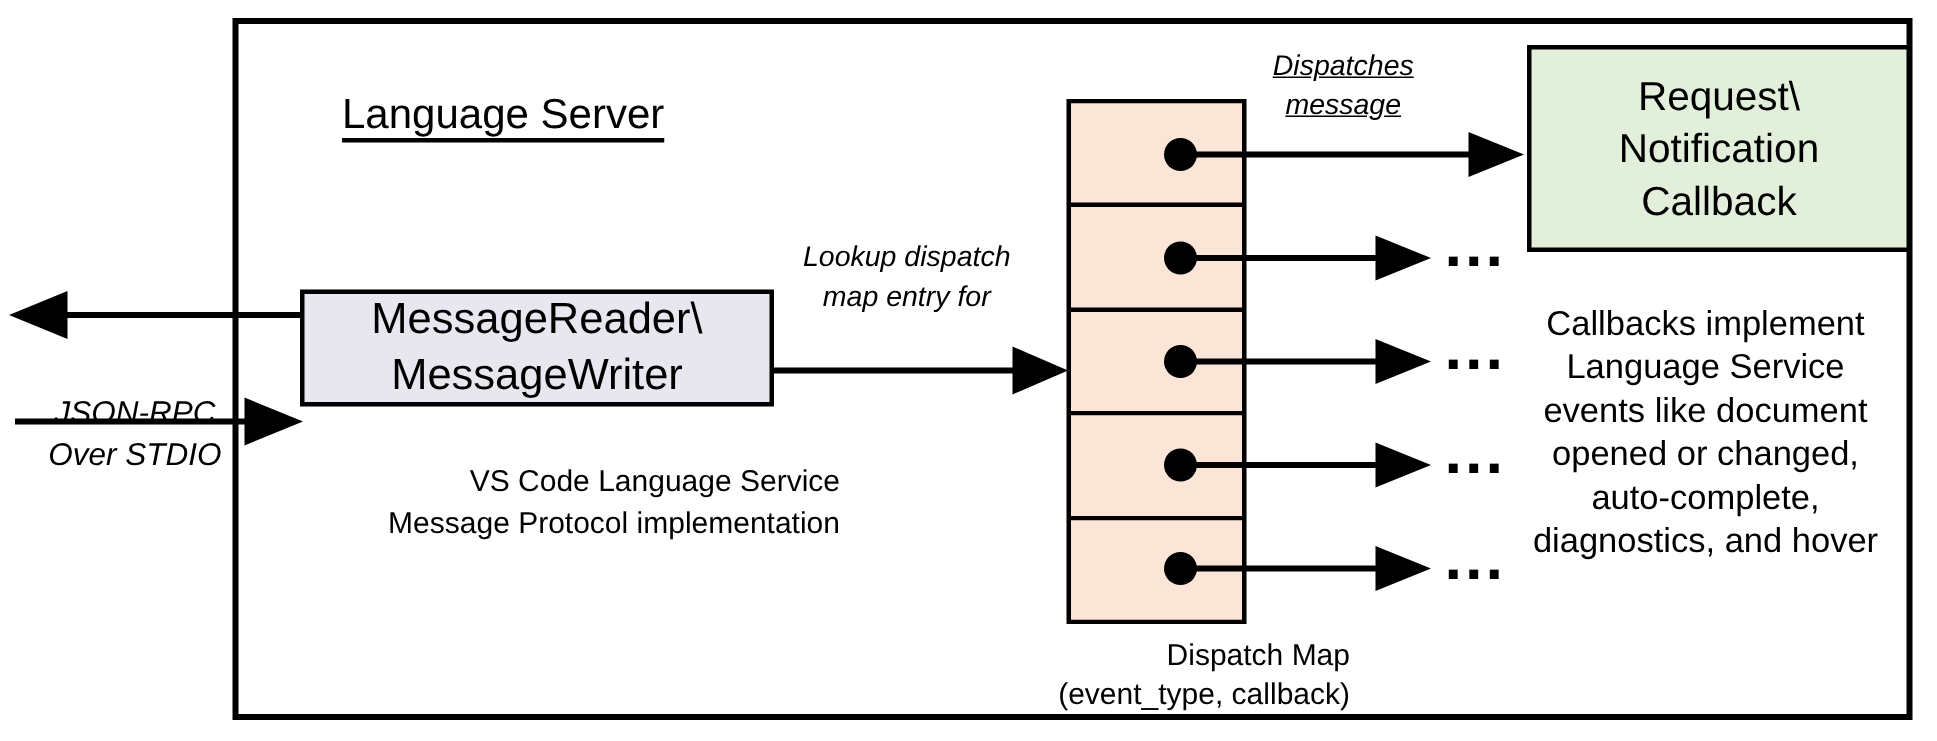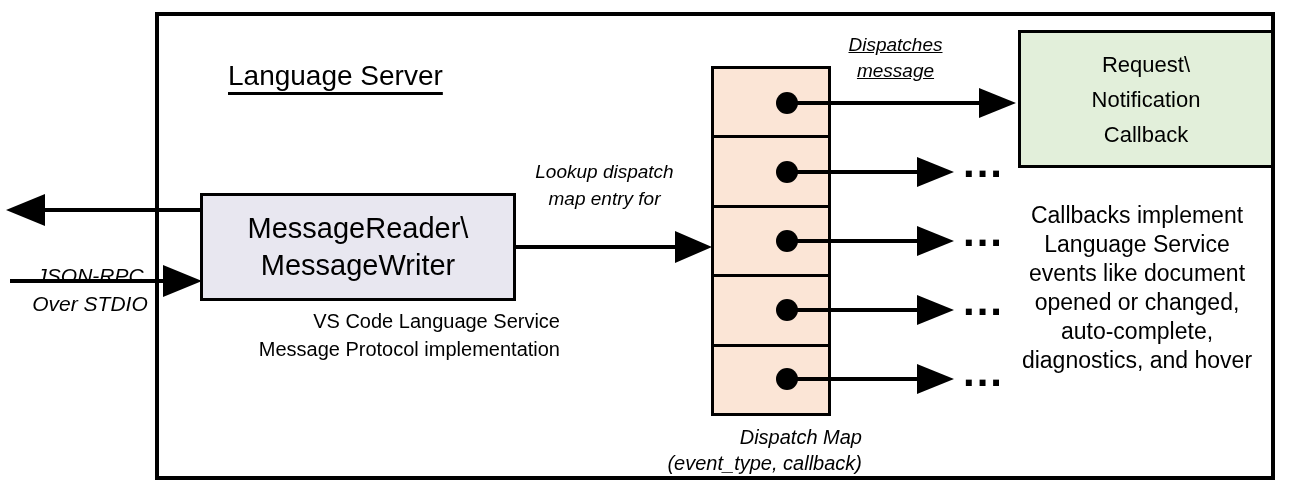--- a/index.html
+++ b/index.html
@@ -33,38 +33,38 @@
     line-height: 40px;
     text-decoration: underline;
     text-decoration-thickness: 3px;
     text-underline-offset: 7px;
     white-space: nowrap;
   }
 
   
   .message-box {
     left: 200px; top: 193px;
-    width: 316px; height: 108px;
+    width: 316px; height: 78px;
     box-sizing: border-box;
     border: 3px solid #000;
     background: var(--fill-message, #E8E7F0);
     display: flex; flex-direction: column;
     align-items: center; justify-content: center;
     font-size: 29px; line-height: 37px;
     text-align: center;
   }
   .callback-box {
     left: 1018px; top: 30px;
     width: 256px; height: 138px;
     box-sizing: border-box;
     border: 3px solid #000;
     background: var(--fill-callback, #E2EFDA);
     display: flex; flex-direction: column;
     align-items: center; justify-content: center;
-    font-size: 22px; line-height: 35px;
+    font-size: 27px; line-height: 35px;
     text-align: center;
   }
 
   
   .dispatch-map {
     left: 711px; top: 66px;
     width: 120px; height: 350px;
     box-sizing: border-box;
     border: 3px solid #000;
     display: flex; flex-direction: column;
@@ -76,21 +76,21 @@
     background: var(--fill-dispatch, #FBE5D6);
   }
   .dispatch-cell:last-child { border-bottom: none; }
 
   
   .caption {
     font-size: 20px; line-height: 28px;
     text-align: right;
   }
   .msg-caption { left: 185px; top: 307px; width: 375px; }
-  .map-caption { left: 627px; top: 424px; width: 235px; line-height: 26px; font-style: italic; }
+  .map-caption { left: 665px; top: 424px; width: 235px; line-height: 26px; }
 
   .annotation {
     font-style: italic;
     font-size: 19px; line-height: 27px;
     text-align: center;
   }
   .io-label { left: 18px; top: 222px; width: 144px; font-size: 21px; line-height: 28px; margin-top: 40px; }
   .lookup-label { left: 512px; top: 158px; width: 185px; }
   .dispatches-label { left: 823px; top: 32px; width: 145px; line-height: 26px; text-decoration: underline; }
 

